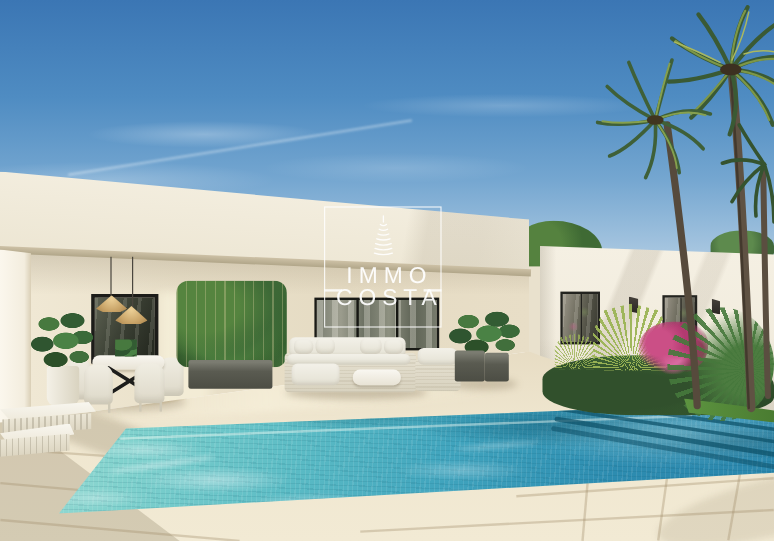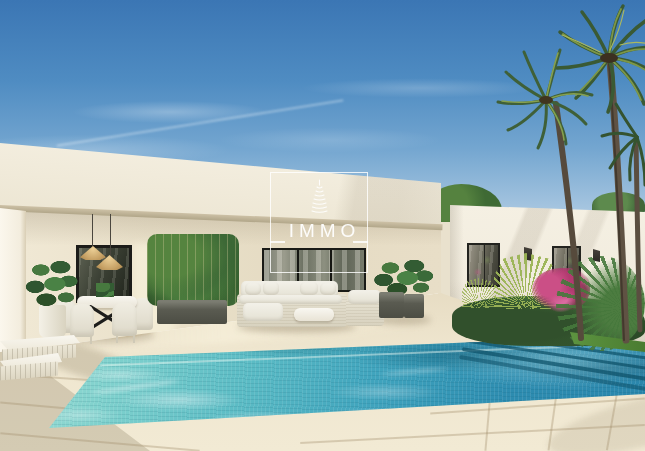--- a/index.html
+++ b/index.html
@@ -351,14 +351,15 @@
       <path d="M10 8 Q12.5 10 15 8"></path>
       <path d="M9 12 Q12.5 14 16 12"></path>
       <path d="M8 16 Q12.5 18 17 16"></path>
       <path d="M7 20 Q12.5 22 18 20"></path>
       <path d="M6 24 Q12.5 26.5 19 24"></path>
       <path d="M5.5 28 Q12.5 30.5 19.5 28"></path>
       <path d="M5 32 Q12.5 34.5 20 32"></path>
     </g>
   </svg>
   <div class="abs wm-text" style="top:220px;">IMMO</div>
+  <div class="abs wm-text" style="top:238px;">COSTA</div>
 
 </div>
 
 </body></html>

